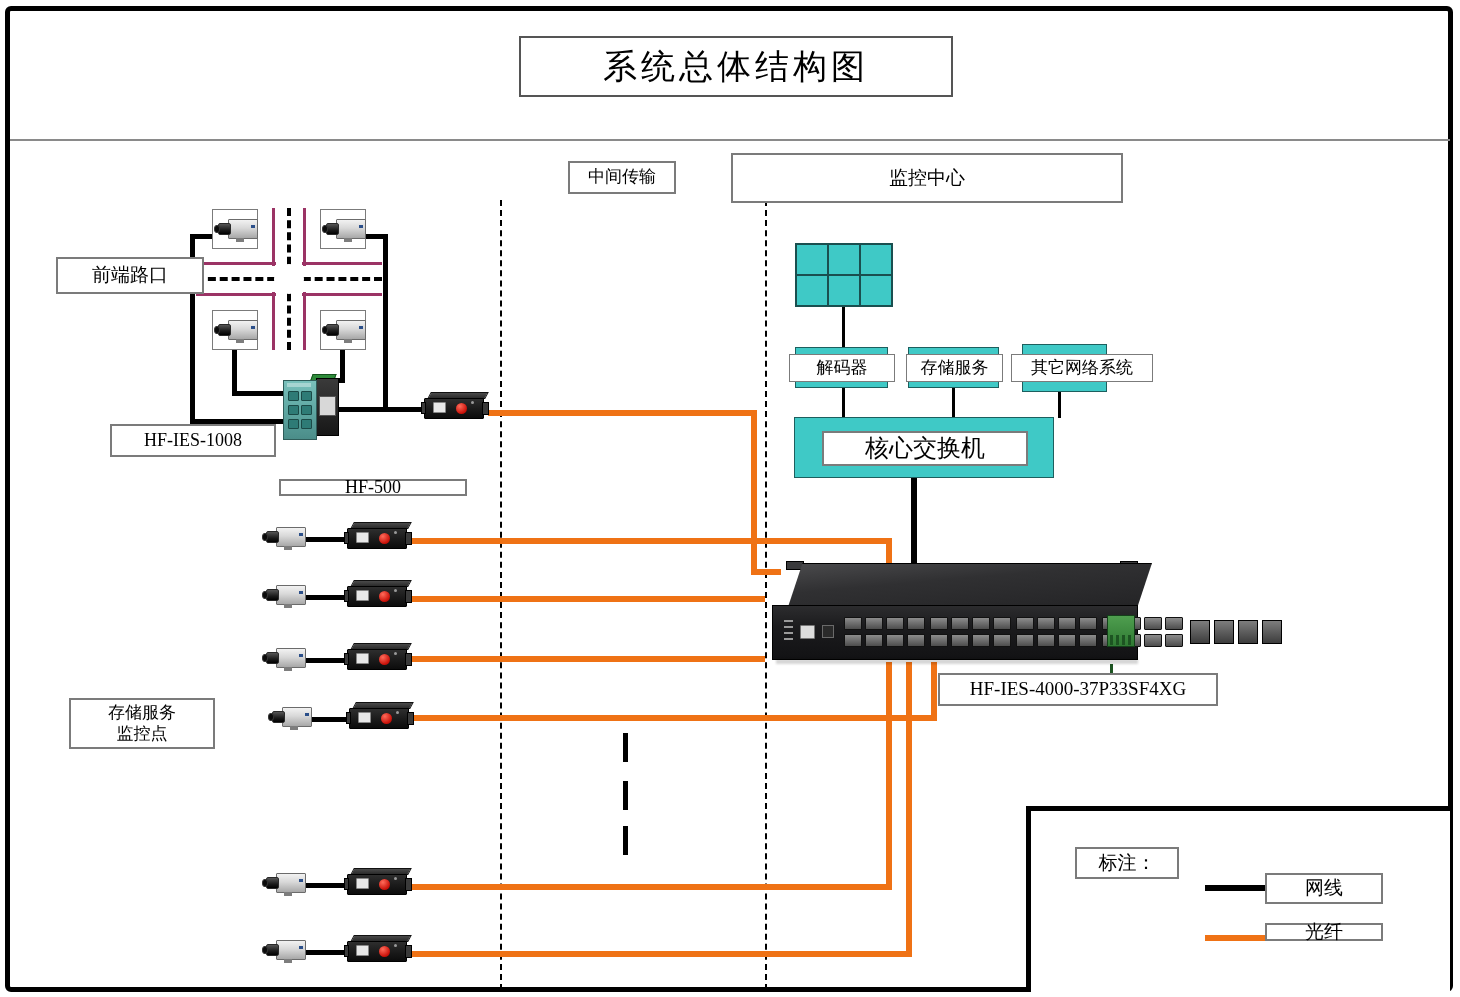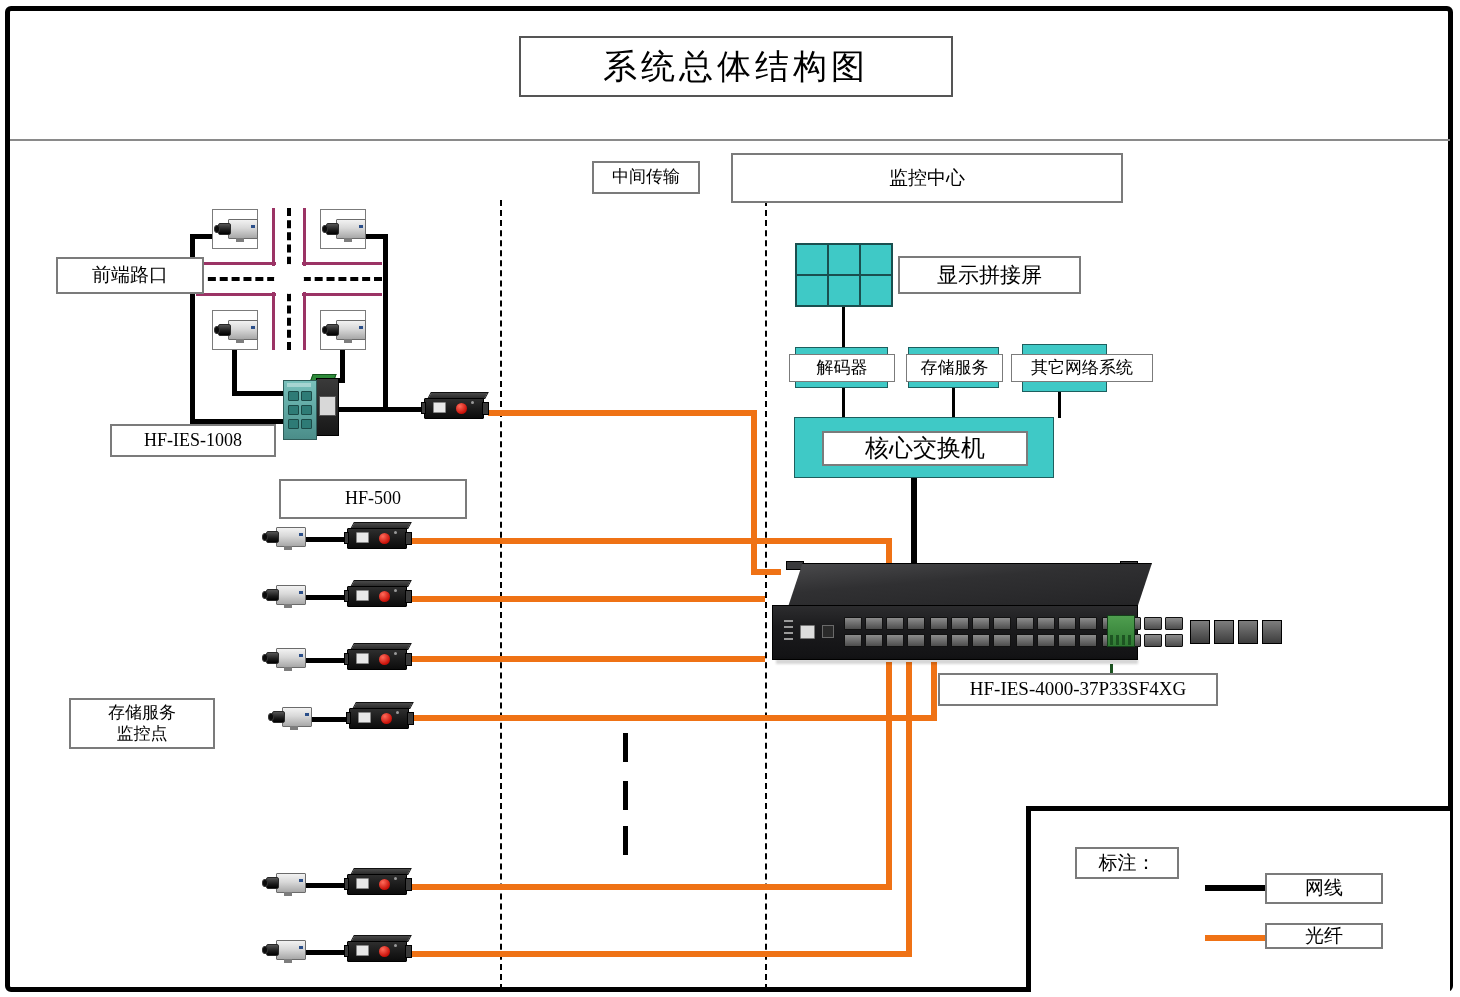--- a/index.html
+++ b/index.html
@@ -123,21 +123,21 @@
 <div id="stage">
 
   <div class="outer-frame"></div>
   <div class="title-rule"></div>
 
   <div class="title-box">系统总体结构图</div>
 
   <div class="vdash" style="left:500px;top:200px;height:790px;"></div>
   <div class="vdash" style="left:765px;top:200px;height:790px;"></div>
 
-  <div class="lbl" style="left:568px;top:161px;width:108px;height:33px;font-size:17px;margin-left:24px;">中间传输</div>
+  <div class="lbl" style="left:568px;top:161px;width:108px;height:33px;font-size:17px;">中间传输</div>
 
   <div class="lbl" style="left:731px;top:153px;width:392px;height:50px;font-size:19px;">监控中心</div>
 
   <div class="lbl" style="left:56px;top:257px;width:148px;height:37px;font-size:19px;">前端路口</div>
 
   <div class="lbl" style="left:69px;top:698px;width:146px;height:51px;font-size:17px;flex-direction:column;">
     <span>存储服务</span>
     <span>监控点</span>
   </div>
 
@@ -217,21 +217,21 @@
   <div class="conv" style="left:424px;top:392px;">
     <div class="top"></div>
       <div class="face"></div>
       <div class="ear-l"></div>
       <div class="ear-r"></div>
     <div class="rj"></div>
       <div class="led"></div>
       <div class="tiny"></div>
   </div>
 
-  <div class="lbl" style="left:279px;top:479px;width:188px;height:40px;font-size:18px;font-family:'Liberation Serif',serif;">HF-500</div>
+  <div class="lbl" style="left:279px;top:479px;width:188px;height:17px;font-size:18px;font-family:'Liberation Serif',serif;">HF-500</div>
 
   <div class="cam" style="left:266px;top:525px;width:42px;height:26px;">
     <div class="body"></div>
       <div class="lens"></div>
       <div class="lens2"></div>
       <div class="mnt"></div>
       <div class="dot"></div>
     </div>
   <div class="ln blk" style="left:305px;top:537px;width:44px;height:5px;"></div>
   <div class="conv" style="left:347px;top:522px;">
@@ -359,21 +359,20 @@
   <div class="ln org" style="left:906px;top:662px;width:6px;height:295px;"></div>
 
   <div class="wall">
     <div></div>
     <div></div>
     <div></div>
     <div></div>
     <div></div>
     <div></div>
   </div>
-  <div class="lbl" style="left:898px;top:256px;width:183px;height:38px;font-size:21px;">显示拼接屏</div>
 
   <div class="ln blk" style="left:842px;top:307px;width:3px;height:42px;"></div>
 
   <div class="cyan" style="left:795px;top:347px;width:93px;height:41px;"></div>
   <div class="lbl thin" style="left:789px;top:354px;width:106px;height:28px;font-size:17px;">解码器</div>
 
   <div class="cyan" style="left:908px;top:347px;width:91px;height:41px;"></div>
   <div class="lbl thin" style="left:906px;top:354px;width:97px;height:28px;font-size:17px;">存储服务</div>
 
   <div class="cyan" style="left:1022px;top:344px;width:85px;height:48px;"></div>
@@ -488,15 +487,15 @@
   </div>
   <div class="lbl" style="left:938px;top:673px;width:280px;height:33px;font-size:19px;font-family:'Liberation Serif',serif;">HF-IES-4000-37P33SF4XG</div>
 
   <div class="legend-box"></div>
   <div class="lbl" style="left:1075px;top:847px;width:104px;height:32px;font-size:19px;">标注：</div>
 
   <div class="ln blk" style="left:1205px;top:885px;width:67px;height:6px;z-index:28;"></div>
   <div class="lbl" style="left:1265px;top:873px;width:118px;height:31px;font-size:19px;">网线</div>
 
   <div class="ln org" style="left:1205px;top:935px;width:67px;height:6px;z-index:28;"></div>
-  <div class="lbl" style="left:1265px;top:923px;width:118px;height:26px;font-size:19px;text-align:right;">光纤</div>
+  <div class="lbl" style="left:1265px;top:923px;width:118px;height:18px;font-size:19px;text-align:right;">光纤</div>
 
 </div>
 
 </body></html>

